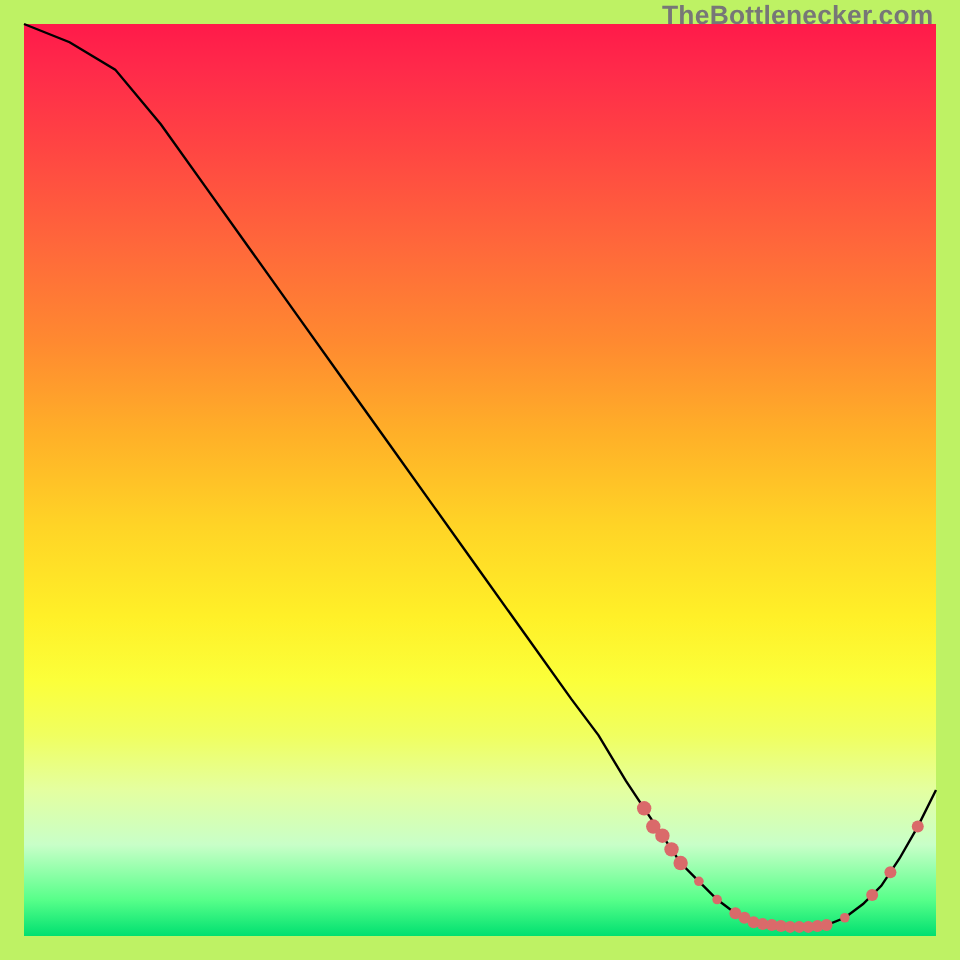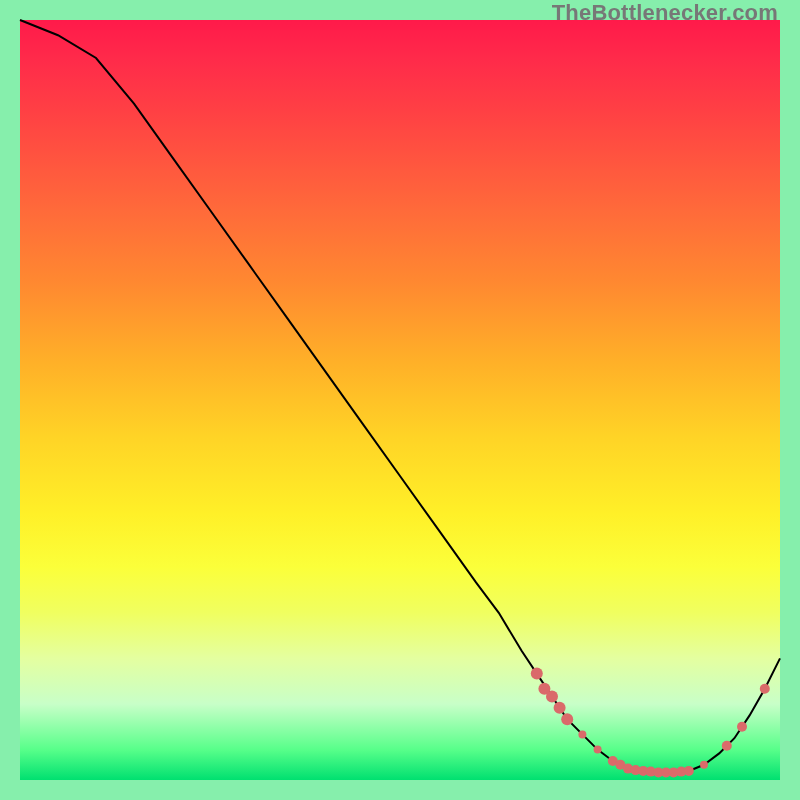--- a/index.html
+++ b/index.html
@@ -1,21 +1,21 @@
 <!DOCTYPE html>
 <html><head>
 <meta charset="utf-8">
 <style>
   * { margin: 0; padding: 0; box-sizing: border-box; }
   html, body { width: 800px; height: 800px; overflow: hidden; background: #000; }
   .frame {
     position: relative;
     width: 800px;
     height: 800px;
-    background: #86efac;
+    background: #bef264;
   }
   .plot-area {
     position: absolute;
     left: 20px;
     top: 20px;
     width: 760px;
     height: 760px;
     background: linear-gradient(to bottom,
       #ff1a4a 0%,
       #ff2a4a 5%,

